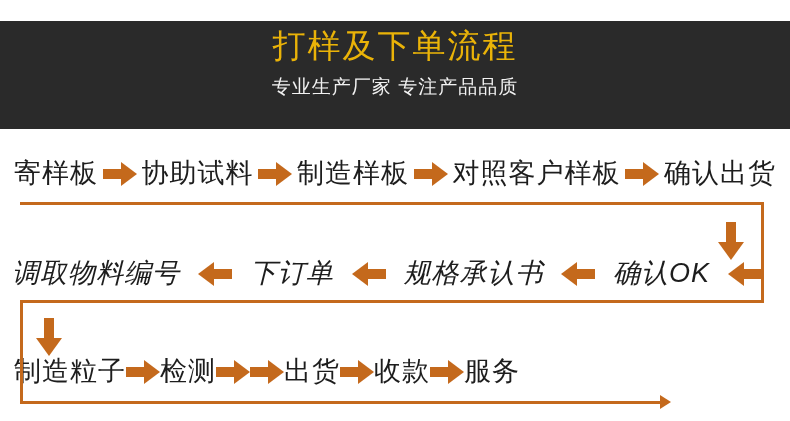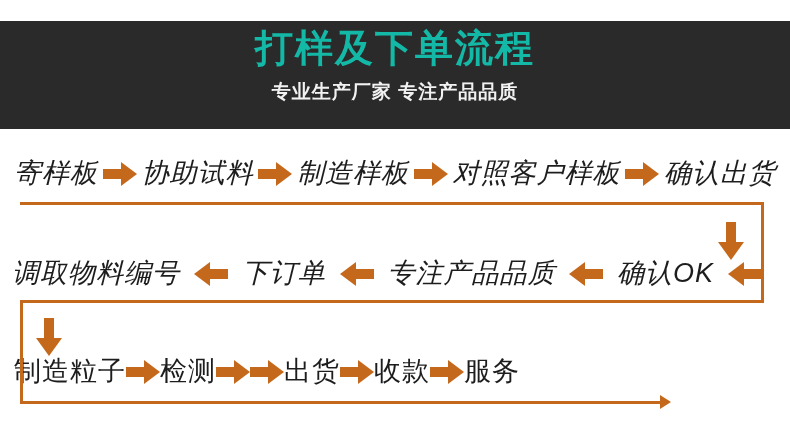--- a/index.html
+++ b/index.html
@@ -26,46 +26,46 @@
     top: 21px;
     width: 790px;
     height: 108px;
     background: #2a2a2a;
     display: flex;
     flex-direction: column;
     align-items: center;
     justify-content: flex-start;
   }
   .banner-title {
-    color: #14b8a6;
-    font-size: 38px;
-    font-weight: bold;
+    color: #eab308;
+    font-size: 33px;
+    font-weight: normal;
     line-height: 1;
     letter-spacing: 2px;
     margin-top: 8px;
     white-space: nowrap;
   }
   .banner-subtitle {
     color: #f2f2f2;
     font-size: 19px;
-    font-weight: bold;
+    font-weight: normal;
     line-height: 1;
     letter-spacing: 1px;
     margin-top: 15px;
     white-space: nowrap;
   }
 
   
   .flow-row {
     position: absolute;
     display: flex;
     align-items: center;
     white-space: nowrap;
   }
-  .flow-row.row1 { left: 14px; top: 160px; width: 762px; justify-content: space-between; font-style: italic; }
+  .flow-row.row1 { left: 14px; top: 160px; width: 762px; justify-content: space-between; }
   .flow-row.row2 { left: 12px; top: 260px; width: 750px; justify-content: space-between; font-style: italic; }
   .flow-row.row3 { left: 14px; top: 358px; width: 645px; justify-content: flex-start; }
 
   .node {
     color: #1d1d1d;
     font-size: 27px;
     font-weight: normal;
     line-height: 1;
     letter-spacing: 1px;
   }
@@ -190,21 +190,21 @@
     <span class="node">调取物料编号</span>
     <span class="arrow left">
         <i class="shaft"></i>
         <i class="head"></i>
       </span>
     <span class="node">下订单</span>
     <span class="arrow left">
         <i class="shaft"></i>
         <i class="head"></i>
       </span>
-    <span class="node">专注产品品质</span>
+    <span class="node">规格承认书</span>
     <span class="arrow left">
         <i class="shaft"></i>
         <i class="head"></i>
       </span>
     <span class="node">确认OK</span>
     <span class="arrow left">
         <i class="shaft"></i>
         <i class="head"></i>
       </span>
   </div>

